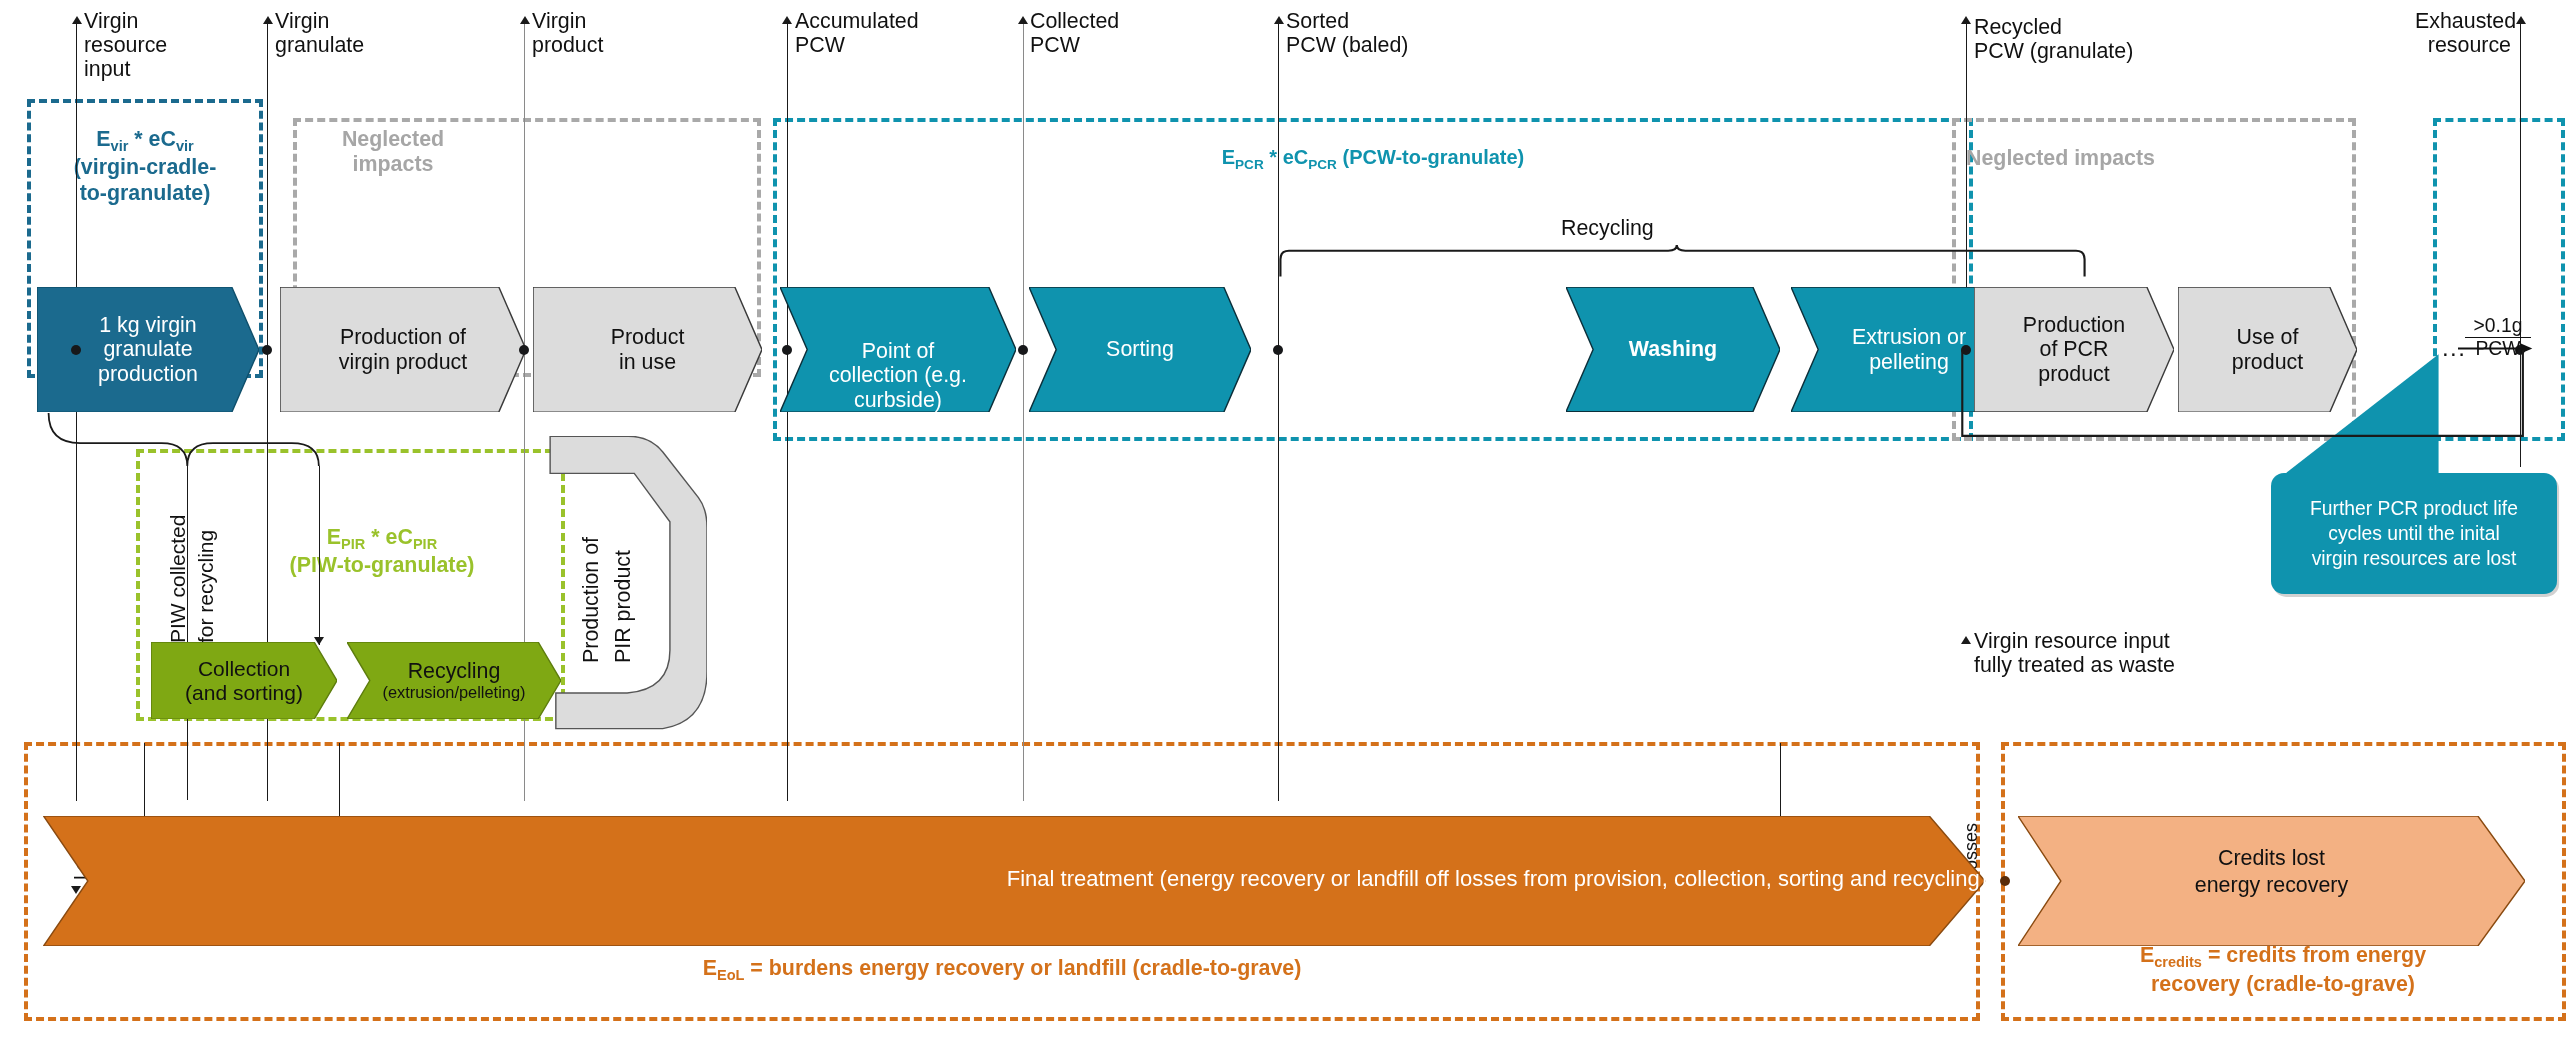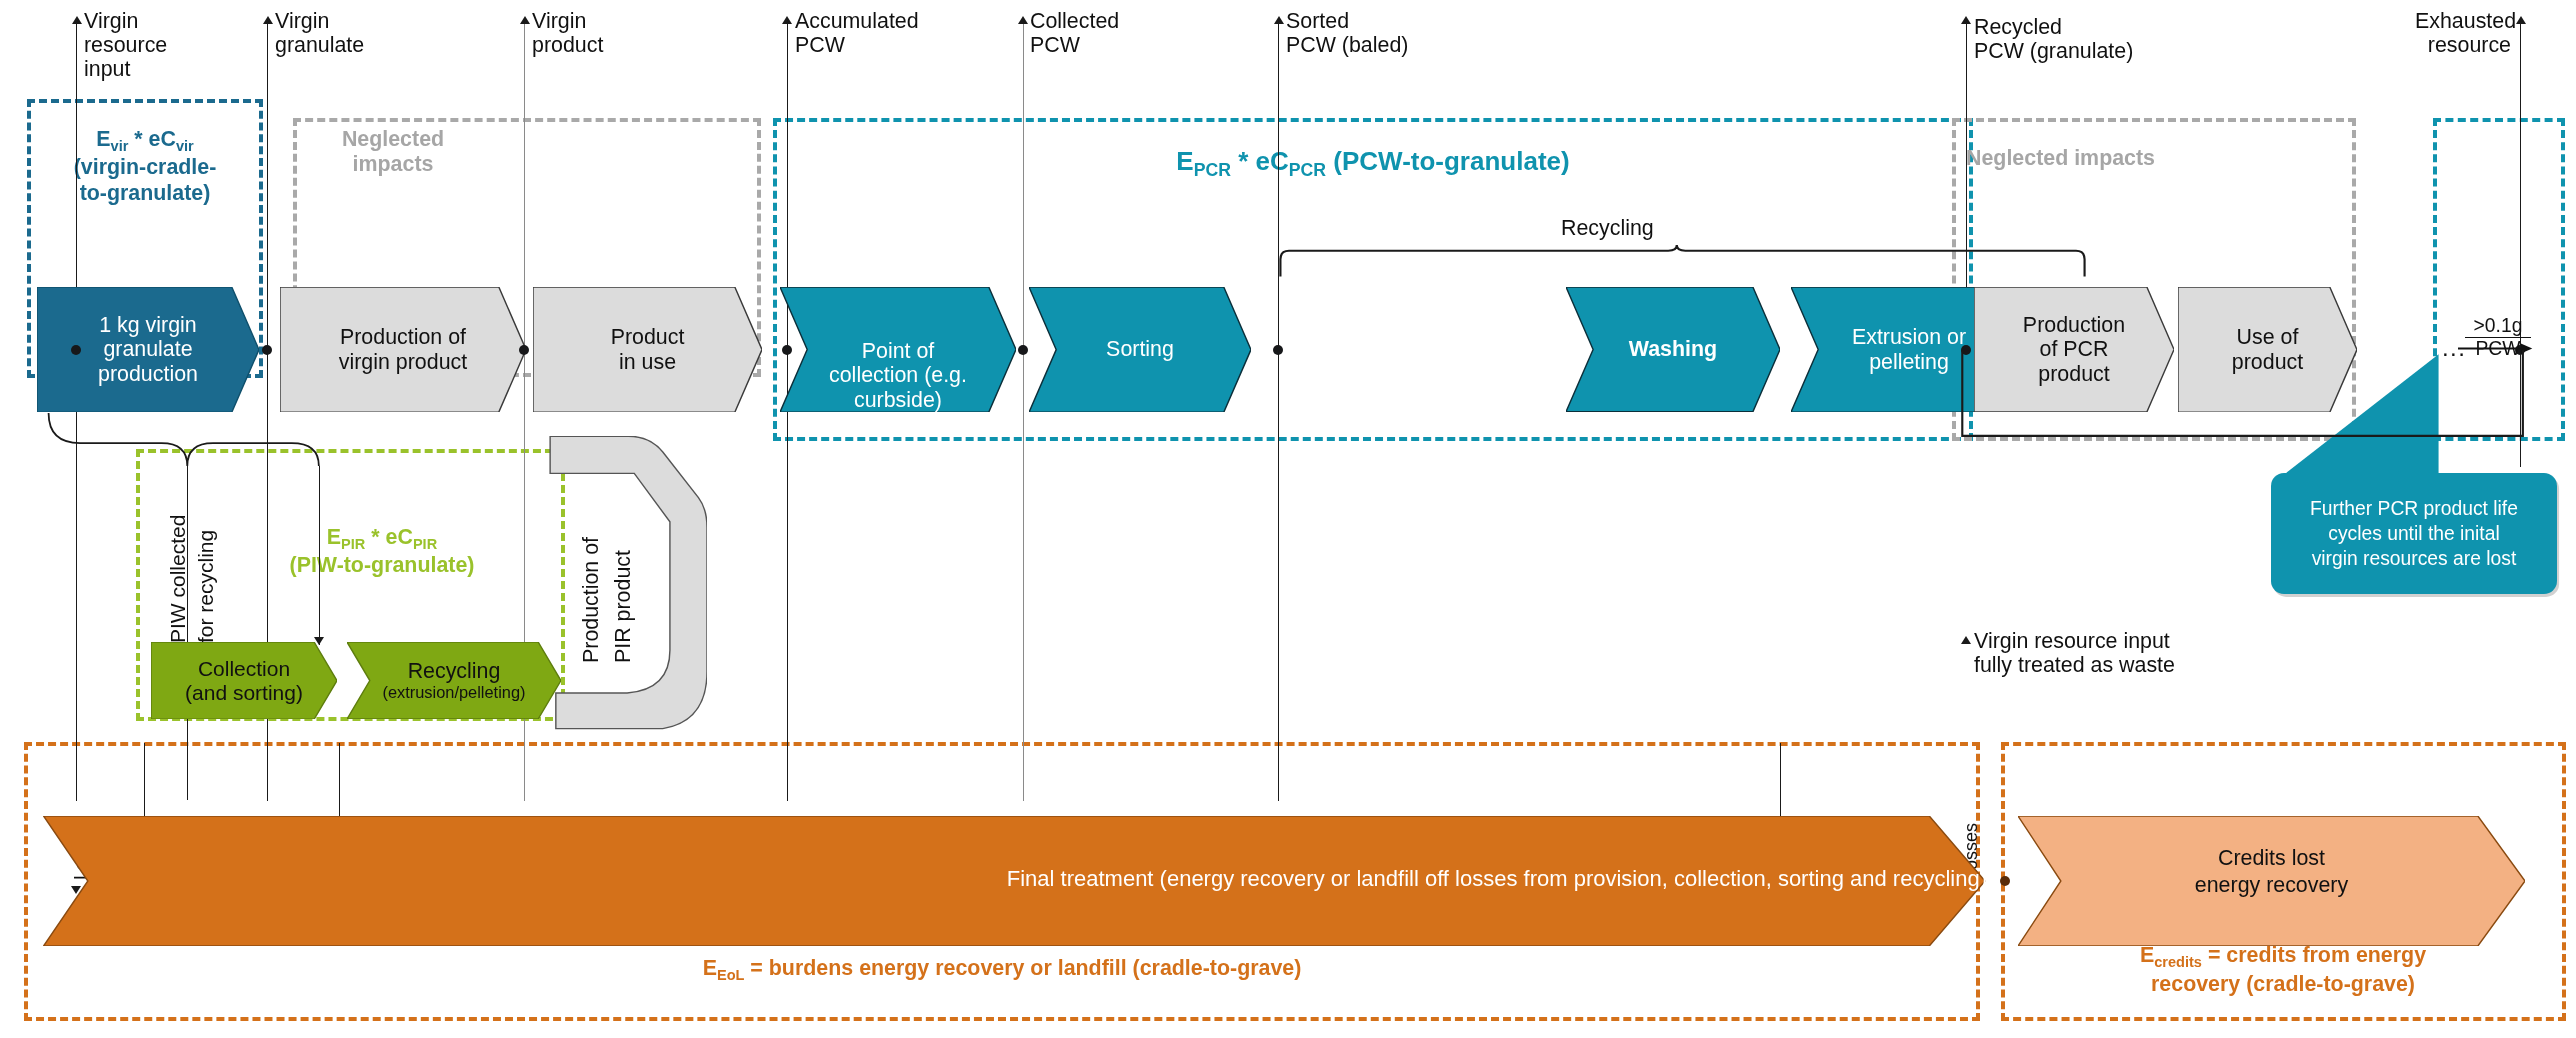--- a/index.html
+++ b/index.html
@@ -27,21 +27,21 @@
   .scope.pcr   {border:4.3px dashed #0f93ae;}
   .scope.neg2  {border:4.3px dashed #a9a9a9;}
   .scope.exh   {border:4.3px dashed #0f93ae;}
   .scope.pir   {border:4.3px dashed #9ac22b;}
   .scope.eol   {border:4.3px dashed #d4711a;}
   .scope.cred  {border:4.3px dashed #d4711a;}
 
   .scope-cap{position:absolute;text-align:center;font-weight:bold;line-height:1.18;}
   .cap-vir{color:#1b6a8e;font-size:21.4px;}
   .cap-neg{color:#a6a6a6;font-size:21.4px;font-weight:bold;}
-  .cap-pcr{color:#0f93ae;font-size:26px;}
+  .cap-pcr{color:#0f93ae;font-size:20px;}
   .cap-pir{color:#9ac22b;font-size:21.4px;}
   .cap-eol{color:#d4711a;font-size:21.4px;}
   sub{font-size:.68em;}
 
   
   .chev{position:absolute;box-sizing:border-box;display:flex;align-items:center;justify-content:center;
         text-align:center;line-height:1.14;}
   .chev .t{position:relative;z-index:2;padding:0 20px;}
   .chev-shape{position:absolute;inset:0;}
 

